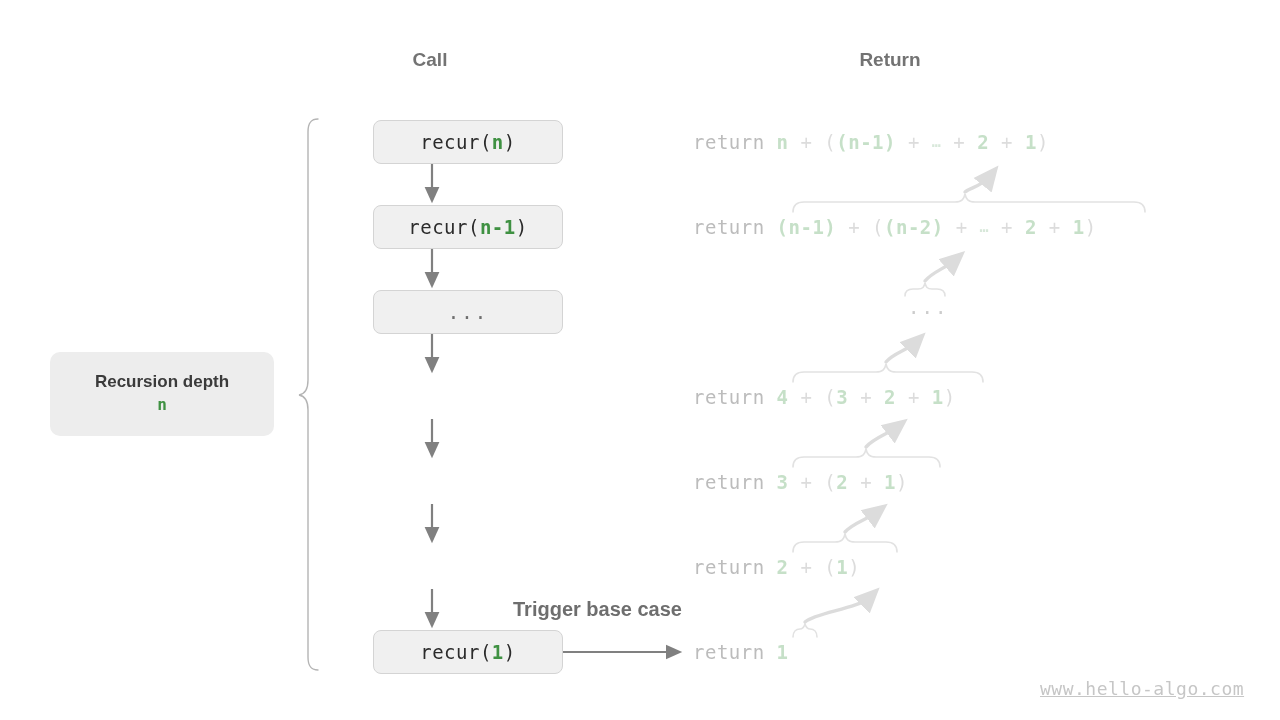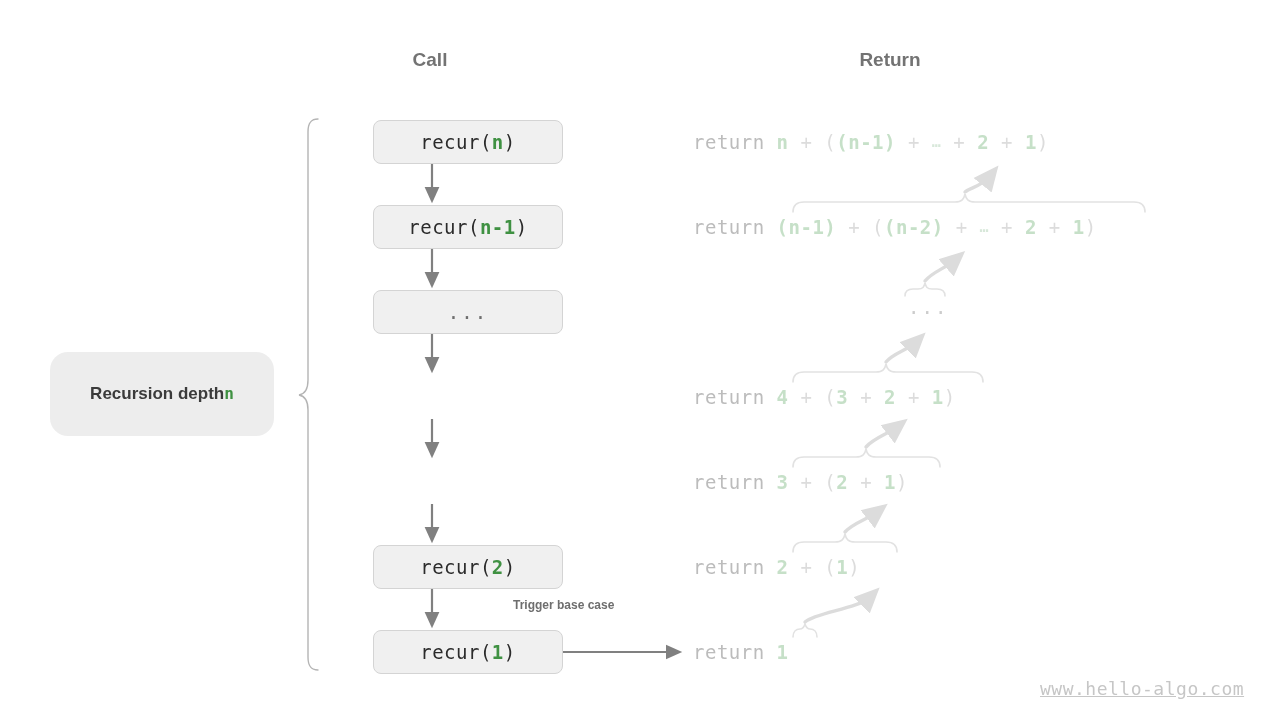--- a/index.html
+++ b/index.html
@@ -43,23 +43,23 @@
   #header-return{ left: 890px; top: 49px; }
 
   
   #depth-panel {
     position: absolute;
     left: 50px;
     top: 352px;
     width: 224px;
     height: 84px;
     background: #ededed;
-    border-radius: 18px;
+    border-radius: 10px;
     display: flex;
-    flex-direction: row;
+    flex-direction: column;
     align-items: center;
     justify-content: center;
   }
   #depth-title {
     font-family: "Liberation Sans", sans-serif;
     font-size: 17px;
     font-weight: bold;
     color: #3b3b3b;
     line-height: 1.35;
   }
@@ -123,21 +123,21 @@
     letter-spacing: 2px;
     color: #cccccc;
   }
 
   
   #trigger-label {
     position: absolute;
     left: 513px;
     top: 598px;
     font-family: "Liberation Sans", sans-serif;
-    font-size: 12px;
+    font-size: 20px;
     font-weight: bold;
     color: #6e6e6e;
     white-space: nowrap;
   }
 
   
   #watermark {
     position: absolute;
     left: 1040px;
     top: 678px;
@@ -235,23 +235,20 @@
 
   <div class="call-box" style="top:120px">
     <span class="call-text"><span>recur(</span><span class="arg">n</span><span>)</span></span>
   </div>
   <div class="call-box" style="top:205px">
     <span class="call-text"><span>recur(</span><span class="arg">n-1</span><span>)</span></span>
   </div>
   <div class="call-box" style="top:290px">
     <span class="call-text ellipsis">...</span>
   </div>
-  <div class="call-box" style="top:545px">
-    <span class="call-text"><span>recur(</span><span class="arg">2</span><span>)</span></span>
-  </div>
   <div class="call-box" style="top:630px">
     <span class="call-text"><span>recur(</span><span class="arg">1</span><span>)</span></span>
   </div>
 
   <div class="ret-line" style="top:120px"><span class="ret-kw">return </span><span class="ret-num">n</span><span class="ret-plain"> + (</span><span class="ret-num">(n-1)</span><span class="ret-plain"> + </span><span class="ret-dots">…</span><span class="ret-plain"> + </span><span class="ret-num">2</span><span class="ret-plain"> + </span><span class="ret-num">1</span><span class="ret-plain">)</span></div>
   <div class="ret-line" style="top:205px"><span class="ret-kw">return </span><span class="ret-num">(n-1)</span><span class="ret-plain"> + (</span><span class="ret-num">(n-2)</span><span class="ret-plain"> + </span><span class="ret-dots">…</span><span class="ret-plain"> + </span><span class="ret-num">2</span><span class="ret-plain"> + </span><span class="ret-num">1</span><span class="ret-plain">)</span></div>
   <div id="ret-ellipsis">...</div>
   <div class="ret-line" style="top:375px"><span class="ret-kw">return </span><span class="ret-num">4</span><span class="ret-plain"> + (</span><span class="ret-num">3</span><span class="ret-plain"> + </span><span class="ret-num">2</span><span class="ret-plain"> + </span><span class="ret-num">1</span><span class="ret-plain">)</span></div>
   <div class="ret-line" style="top:460px"><span class="ret-kw">return </span><span class="ret-num">3</span><span class="ret-plain"> + (</span><span class="ret-num">2</span><span class="ret-plain"> + </span><span class="ret-num">1</span><span class="ret-plain">)</span></div>
   <div class="ret-line" style="top:545px"><span class="ret-kw">return </span><span class="ret-num">2</span><span class="ret-plain"> + (</span><span class="ret-num">1</span><span class="ret-plain">)</span></div>

